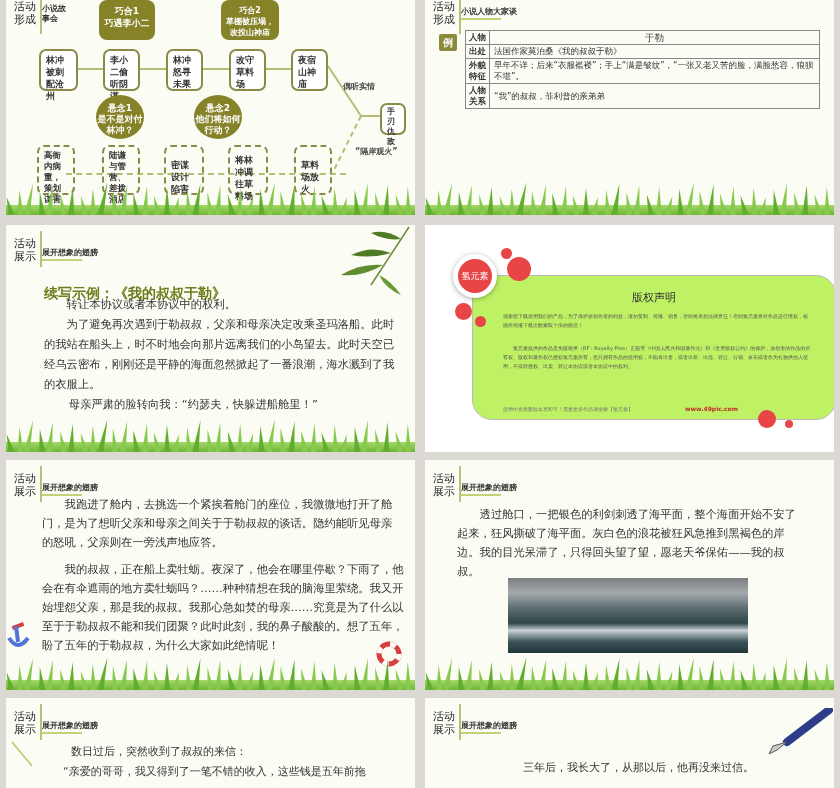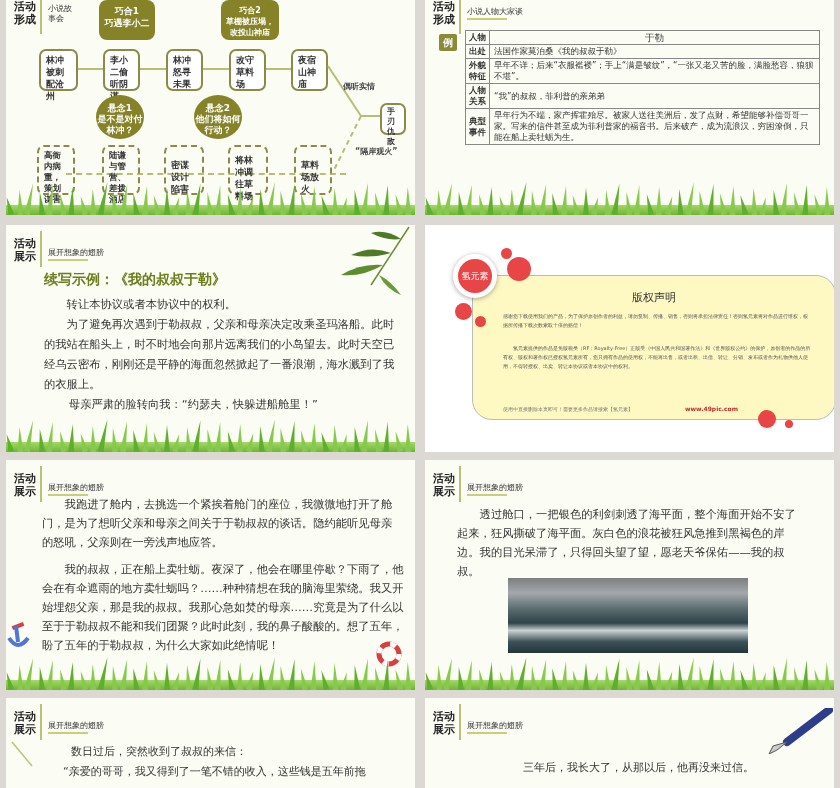--- a/index.html
+++ b/index.html
@@ -7,46 +7,46 @@
 .grid{position:relative;width:840px;height:788px}
 .slide{position:absolute;background:#fbfcf3;overflow:hidden}
 .s1{left:6px;top:-8px;width:409px;height:223px}
 .s2{left:425px;top:-8px;width:409px;height:223px}
 .s3{left:6px;top:225px;width:409px;height:227px}
 .s4{left:425px;top:225px;width:409px;height:227px;background:#fff}
 .s5{left:6px;top:460px;width:409px;height:230px}
 .s6{left:425px;top:460px;width:409px;height:230px}
 .s7{left:6px;top:698px;width:409px;height:100px}
 .s8{left:425px;top:698px;width:409px;height:100px}
-.hdr{position:absolute;left:8px;top:12px;font-size:11px;font-weight:bold;line-height:13px;color:#222}
+.hdr{position:absolute;left:8px;top:12px;font-size:11px;font-weight:normal;line-height:13px;color:#222}
 .s1 .hdr,.s2 .hdr{top:8px}
 .vbar{position:absolute;left:34px;top:6px;width:2px;height:36px;background:#b9c07a}
-.sub{position:absolute;left:42px;top:22px;font-size:8px;font-weight:normal;color:#333}
+.sub{position:absolute;left:36px;top:22px;font-size:8px;font-weight:bold;color:#333}
 .sub .ul{display:block;width:40px;height:2px;background:#c8cf7a;margin-top:1px}
 .grass{position:absolute;left:0;right:0;bottom:0;height:38px;pointer-events:none}
 .blade{position:absolute;bottom:0;width:0;height:0;border-left:3px solid transparent;border-right:3px solid transparent;border-bottom:30px solid #7bc142}
 .grassbase{position:absolute;left:0;right:0;bottom:0;height:10px;background:linear-gradient(#a5d86a,#6fb536)}
 
 .node{position:absolute;border:2px solid #8c8a48;border-radius:7px;background:#fff;font-size:9px;line-height:12px;color:#333;padding:3px 5px;font-weight:bold}
 .node.dash{border:2px dashed #8c8a48;background:transparent}
 .olive{position:absolute;background:#858228;color:#fff;border-radius:8px;font-size:9px;line-height:12px;text-align:center;padding:5px 4px;font-weight:bold}
 .circ{position:absolute;background:#858228;color:#fff;border-radius:50%;font-size:9px;line-height:11px;text-align:center;padding-top:8px;font-weight:bold;overflow:hidden}
 .hline{position:absolute;height:2px;background:#b7bd74}
 .dline{position:absolute;height:0;border-top:2px dashed #b7bd74}
 .lbl{position:absolute;font-size:8px;font-weight:bold;color:#444}
 
 .li{position:absolute;left:14px;top:42px;width:18px;height:17px;background:#8a8a3a;color:#fff;font-size:10px;text-align:center;line-height:17px;font-weight:bold;border-radius:2px}
 table.ct{position:absolute;left:40px;top:38px;width:355px;border-collapse:collapse;font-size:8.5px;color:#333}
 table.ct td{border:1px solid #888;padding:1px 4px;line-height:11px;vertical-align:middle}
 table.ct td.k{width:24px;font-weight:bold;text-align:center;padding:1px 2px}
 
 .para{position:absolute;font-size:11.3px;line-height:20px;color:#333}
-.title-ex{position:absolute;left:38px;top:46px;font-size:14px;font-weight:bold;color:#6b7d1c}
-
-.cr-box{position:absolute;left:47px;top:50px;width:364px;height:145px;border:1px solid #bbb;border-radius:20px;background:#fef9c3}
+.title-ex{position:absolute;left:38px;top:60px;font-size:14px;font-weight:bold;color:#6b7d1c}
+
+.cr-box{position:absolute;left:47px;top:50px;width:364px;height:145px;border:1px solid #bbb;border-radius:20px;background:#bef264}
 .dot{position:absolute;border-radius:50%;background:#e84646}
 .cr-title{position:absolute;left:0;right:0;top:14px;text-align:center;font-size:11px;color:#333}
 .cr-p{position:absolute;left:30px;right:24px;font-size:5px;line-height:9px;color:#555}
 .cr-foot{position:absolute;left:30px;top:130px;font-size:5px;color:#777}
 .cr-url{position:absolute;left:212px;top:129px;font-size:6px;color:#c02a2a;font-weight:bold}
 .badge{position:absolute;left:28px;top:29px;width:44px;height:44px;border-radius:50%;background:#e84646;border:5px solid #fff;box-shadow:0 1px 5px rgba(0,0,0,.35);color:#fff;font-size:9px;text-align:center;line-height:34px}
 .sea{position:absolute;left:83px;top:118px;width:240px;height:75px;background:linear-gradient(180deg,#7c7e80 0%,#a4a9ad 20%,#5e6f72 40%,#2e4448 60%,#c9d2d4 70%,#3b5256 85%,#22363a 100%)}
 </style>
 </head>
 <body>
@@ -165,24 +165,20 @@
             <td class="k">出处</td>
             <td>法国作家莫泊桑《我的叔叔于勒》</td>
           </tr>
       <tr>
             <td class="k">外貌特征</td>
             <td>早年不详；后来“衣服褴褛”；手上“满是皱纹”，“一张又老又苦的脸，满脸愁容，狼狈不堪”。</td>
           </tr>
       <tr>
             <td class="k">人物关系</td>
             <td>“我”的叔叔，菲利普的亲弟弟</td>
-          </tr>
-      <tr>
-            <td class="k">典型事件</td>
-            <td>早年行为不端，家产挥霍殆尽。被家人送往美洲后，发了点财，希望能够补偿哥哥一家。写来的信件甚至成为菲利普家的福音书。后来破产，成为流浪汉，穷困潦倒，只能在船上卖牡蛎为生。</td>
           </tr>
     </tbody>
       </table>
     <div class="grass">
         <div class="grassbase"></div>
         <div class="blade" style="left: 0px; border-bottom-width: 18px; transform: rotate(-15deg); border-bottom-color: rgb(95, 174, 46);"></div>
         <div class="blade" style="left: 10.5px; border-bottom-width: 25px; transform: rotate(-2deg); border-bottom-color: rgb(134, 201, 76);"></div>
         <div class="blade" style="left: 21px; border-bottom-width: 32px; transform: rotate(11deg); border-bottom-color: rgb(134, 201, 76);"></div>
         <div class="blade" style="left: 31.5px; border-bottom-width: 23px; transform: rotate(-6deg); border-bottom-color: rgb(95, 174, 46);"></div>
         <div class="blade" style="left: 42px; border-bottom-width: 30px; transform: rotate(7deg); border-bottom-color: rgb(134, 201, 76);"></div>

